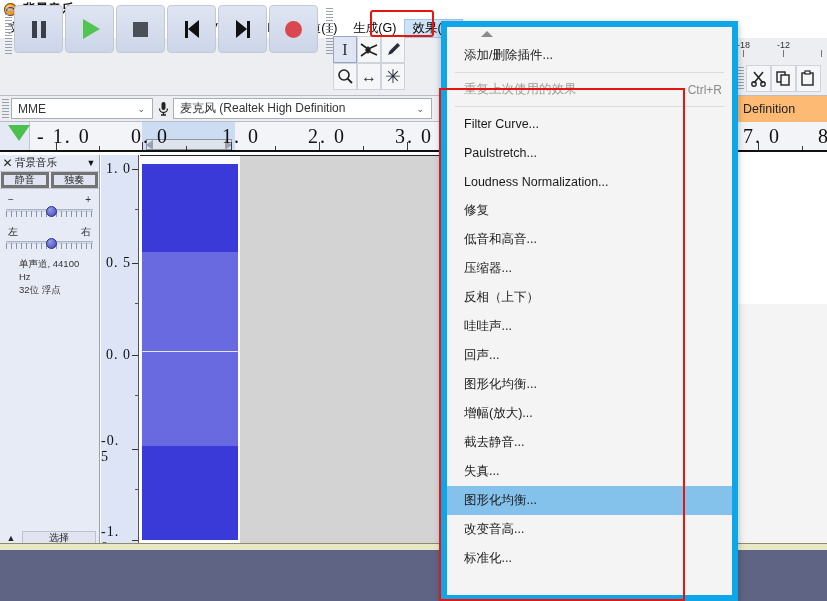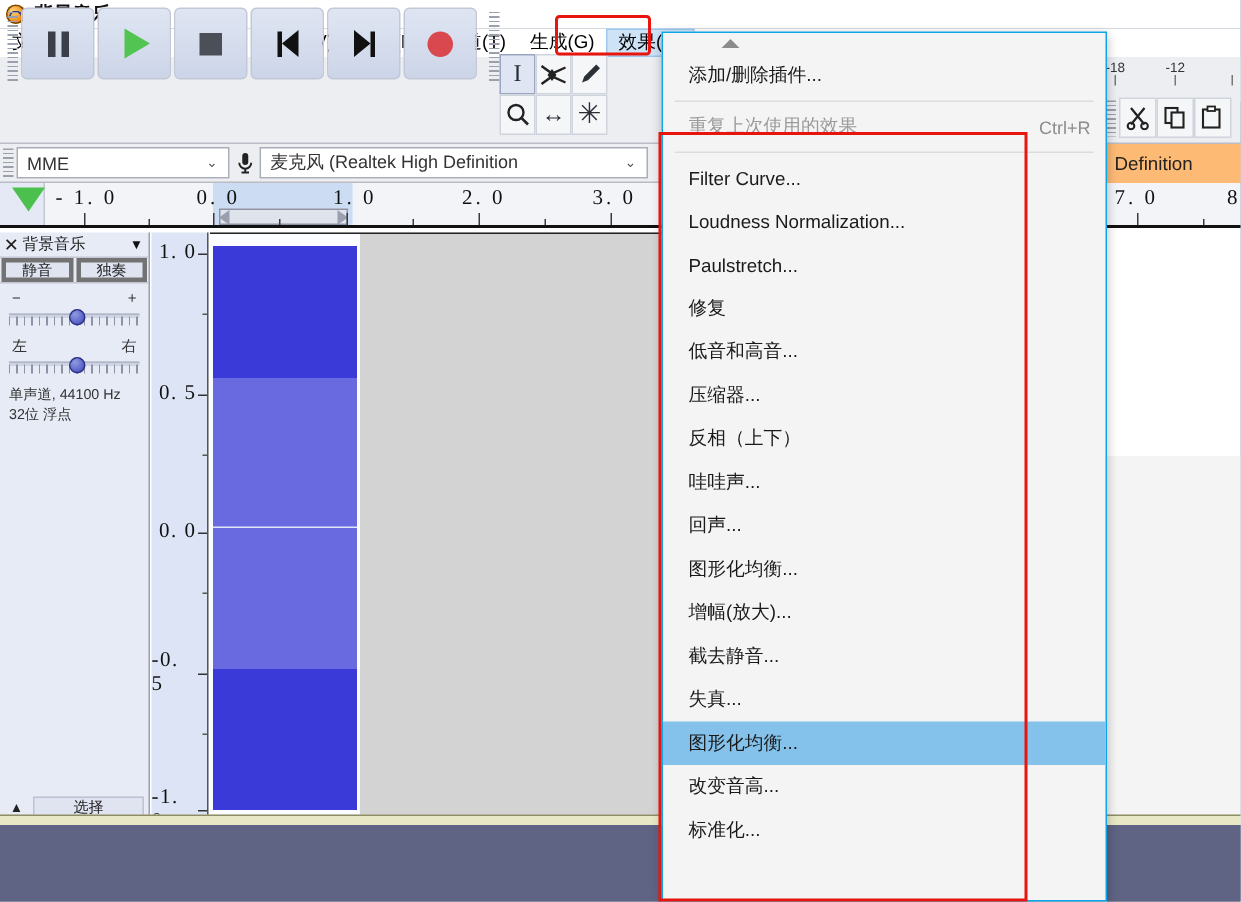--- a/index.html
+++ b/index.html
@@ -79,21 +79,21 @@
            display:flex;align-items:center;padding-left:8px;box-sizing:border-box;font-size:12.5px;color:#222;}
 
   
   .ruler{position:absolute;left:0;top:122px;width:827px;height:30px;background:#f3f4f8;
          border-bottom:2px solid #111;box-sizing:border-box;overflow:hidden;}
   .pinhead{position:absolute;left:8px;top:3px;width:0;height:0;border-left:11px solid transparent;
            border-right:11px solid transparent;border-top:16px solid #4cc04c;}
   .pinbox{position:absolute;left:0;top:0;width:30px;height:28px;background:#e4e9f5;border-right:1px solid #c3c7d2;box-sizing:border-box;}
   .rule-sel{position:absolute;top:0;height:28px;background:#ccdcf2;}
   .rtick{position:absolute;bottom:0;width:1px;background:#3a3a3a;}
-  .rlabel{position:absolute;top:3px;font-size:14px;color:#111;font-family:"Liberation Serif","DejaVu Serif",serif;
+  .rlabel{position:absolute;top:3px;font-size:20px;color:#111;font-family:"Liberation Serif","DejaVu Serif",serif;
           letter-spacing:2px;}
   .loopbar{position:absolute;top:17px;height:11px;border:1px solid #8d93a3;background:#dfe3ec;box-sizing:border-box;}
   .loopbar:before,.loopbar:after{content:"";position:absolute;top:0px;width:0;height:0;
      border-top:5px solid transparent;border-bottom:5px solid transparent;}
   .loopbar:before{left:-1px;border-right:7px solid #9aa0b0;}
   .loopbar:after{right:-1px;border-left:7px solid #9aa0b0;}
 
   
   .trackarea{position:absolute;left:0;top:152px;width:827px;height:398px;background:#fff;overflow:hidden;}
   .tcp{position:absolute;left:0;top:3px;width:100px;height:392px;background:#e7ebf6;
@@ -106,21 +106,21 @@
   .tcp-btn{flex:1;display:flex;align-items:center;justify-content:center;font-size:10px;color:#222;
            background:#dfe4f0;border:3px solid #737373;box-sizing:border-box;margin:0 1px;}
   .slider-wrap{padding:6px 6px 0 6px;}
   .slider-row{display:flex;justify-content:space-between;font-size:10px;color:#333;line-height:9px;padding:0 2px;}
   .slider{position:relative;height:14px;margin-top:1px;}
   .slider .track{position:absolute;left:0;right:0;top:4px;height:3px;background:#cfd4e2;border-top:1px solid #aeb4c6;box-sizing:border-box;}
   .slider .ticks{position:absolute;left:0;right:0;top:6px;height:6px;
        background:repeating-linear-gradient(to right,#8d93a5 0 1px,transparent 1px 5px);}
   .slider .knob{position:absolute;top:1px;width:11px;height:11px;border-radius:50%;
        background:radial-gradient(circle at 35% 30%,#8f9ce4,#3f46b8);border:1px solid #2a2f86;box-sizing:border-box;}
-  .tcp-info{padding:6px 6px 0 6px;font-size:9.5px;color:#333;line-height:13px;}
+  .tcp-info{padding:6px 6px 0 19px;font-size:9.5px;color:#333;line-height:13px;}
   .tcp-foot{position:absolute;left:0;bottom:0;width:100px;height:18px;display:flex;align-items:center;}
   .tcp-up{width:22px;text-align:center;font-size:9px;color:#222;}
   .tcp-selbtn{flex:1;height:15px;margin-right:4px;background:#dfe4f0;border:1px solid #bcc2d2;
               display:flex;align-items:center;justify-content:center;font-size:10px;color:#222;box-sizing:border-box;}
 
   .vruler{position:absolute;left:101px;top:3px;width:38px;height:392px;background:#dce4f5;
           border-right:1px solid #555;box-sizing:border-box;}
   .vr-label{position:absolute;right:7px;font-size:14px;color:#111;
             font-family:"Liberation Serif","DejaVu Serif",serif;letter-spacing:1px;transform:translateY(-50%);}
   .vr-major{position:absolute;right:0;width:6px;height:1px;background:#333;}
@@ -134,21 +134,21 @@
   .rms{position:absolute;left:0;width:100%;background:#3a3ad8;}
   .zeroline{position:absolute;left:0;width:100%;height:1px;background:#dfe6f5;top:50%;}
   .right-pad{position:absolute;left:738px;top:152px;width:89px;height:398px;background:#f4f4f4;}
 
   .blank-strip{position:absolute;left:0;top:543px;width:827px;height:7px;background:#e9e8c6;
                border-top:1px solid #8d8d6a;box-sizing:border-box;}
   .bottom-bg{position:absolute;left:0;top:550px;width:827px;height:51px;background:#5f6484;}
 
   
   .menu{position:absolute;left:441px;top:21px;width:297px;background:#f4f4f4;
-        border:1px solid #0ea5e9;box-shadow:0 2px 7px rgba(0,0,0,.28);box-sizing:border-box;
+        border:6px solid #0ea5e9;box-shadow:0 2px 7px rgba(0,0,0,.28);box-sizing:border-box;
         padding:0;z-index:40;height:580px;overflow:hidden;}
   .menu-scroll-up{height:14px;display:flex;align-items:center;justify-content:center;}
   .menu-scroll-up .arrow{width:0;height:0;border-left:6px solid transparent;border-right:6px solid transparent;
         border-bottom:6px solid #8c8c8c;margin-left:-205px;}
   .mrow{height:29px;display:flex;align-items:center;padding:0 10px 0 17px;font-size:12.5px;color:#1a1a1a;
         box-sizing:border-box;white-space:nowrap;}
   .mrow.dim{color:#9b9b9b;}
   .mrow.sel{background:#84c2ec;}
   .mrow .accel{margin-left:auto;color:#8c8c8c;font-size:12px;}
   .msep{height:1px;background:#dcdcdc;margin:2px 8px;}
@@ -409,22 +409,22 @@
     </div>
     <div class="mrow">添加/删除插件...</div>
     <div class="msep"></div>
     <div class="mrow dim">
       <span>重复上次使用的效果</span>
       <span class="accel">Ctrl+R</span>
     </div>
     <div class="msep"></div>
 
     <div class="mrow">Filter Curve...</div>
+    <div class="mrow">Paulstretch...</div>
     <div class="mrow">Loudness Normalization...</div>
-    <div class="mrow">Paulstretch...</div>
     <div class="mrow">修复</div>
     <div class="mrow">低音和高音...</div>
     <div class="mrow">压缩器...</div>
     <div class="mrow">反相（上下）</div>
     <div class="mrow">哇哇声...</div>
     <div class="mrow">回声...</div>
     <div class="mrow">图形化均衡...</div>
     <div class="mrow">增幅(放大)...</div>
     <div class="mrow">截去静音...</div>
     <div class="mrow">失真...</div>

